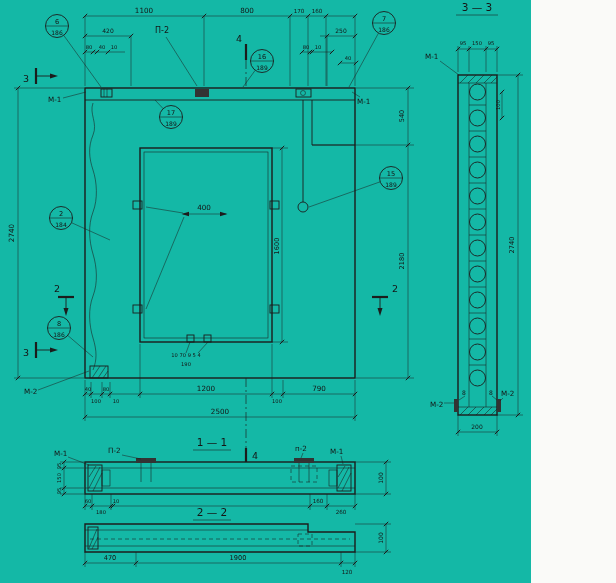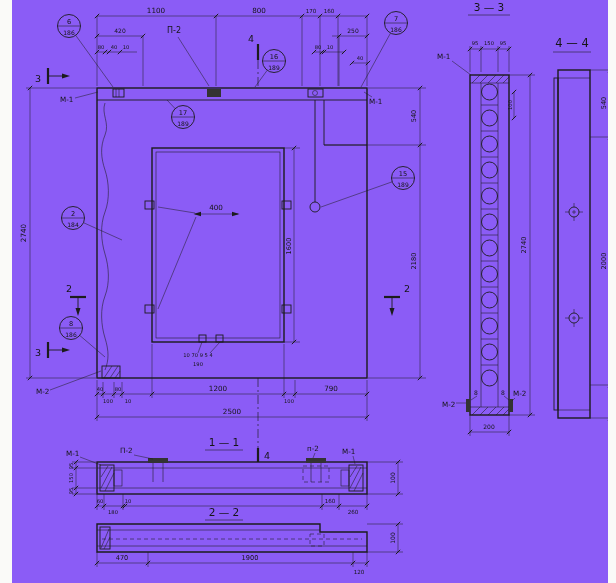--- a/index.html
+++ b/index.html
@@ -1,16 +1,16 @@
 <!DOCTYPE html>
 <html><head>
 <meta charset="utf-8">
 <style>
   html,body{margin:0;padding:0;background:#fafaf8;}
-  .stage{position:relative;width:596px;height:583px;background:#8b5cf6;overflow:hidden;margin-left:12px;}
+  .stage{position:relative;width:531px;height:583px;background:#14b8a6;overflow:hidden;}
   svg{display:block;}
   .s-thick{stroke:#1c1c1c;stroke-width:1.4;fill:none;}
   .s-med{stroke:#1c1c1c;stroke-width:0.9;fill:none;}
   .s-thin{stroke:#1c1c1c;stroke-width:0.55;fill:none;}
   .s-dim{stroke:#1c1c1c;stroke-width:0.5;fill:none;}
   .s-dashdot{stroke:#1c1c1c;stroke-width:0.65;fill:none;stroke-dasharray:9 3 2 3;}
   .s-dash{stroke:#1c1c1c;stroke-width:0.55;fill:none;stroke-dasharray:4 3;}
   .tick{stroke:#1c1c1c;stroke-width:1;}
   .fillk{fill:#333;stroke:none;}
   .arrow{fill:#1c1c1c;stroke:none;}

